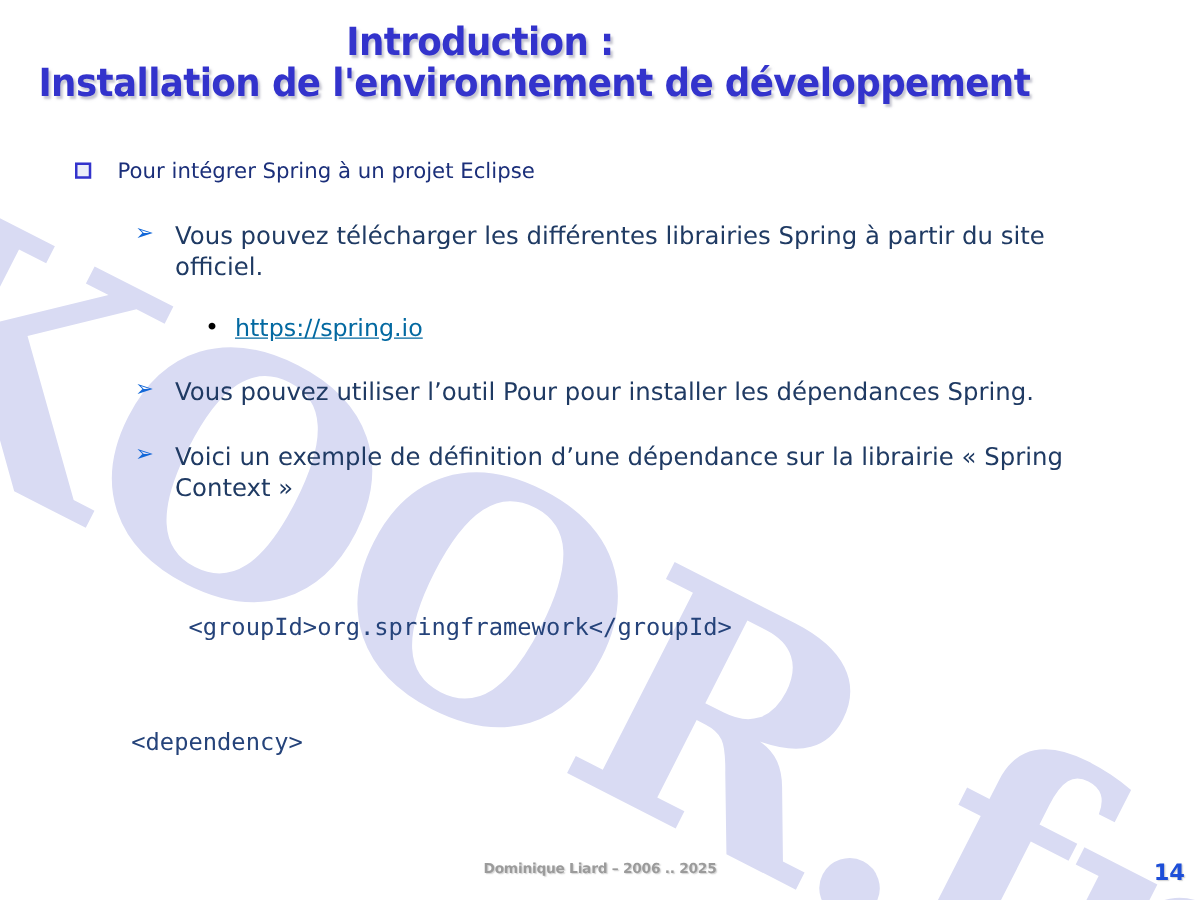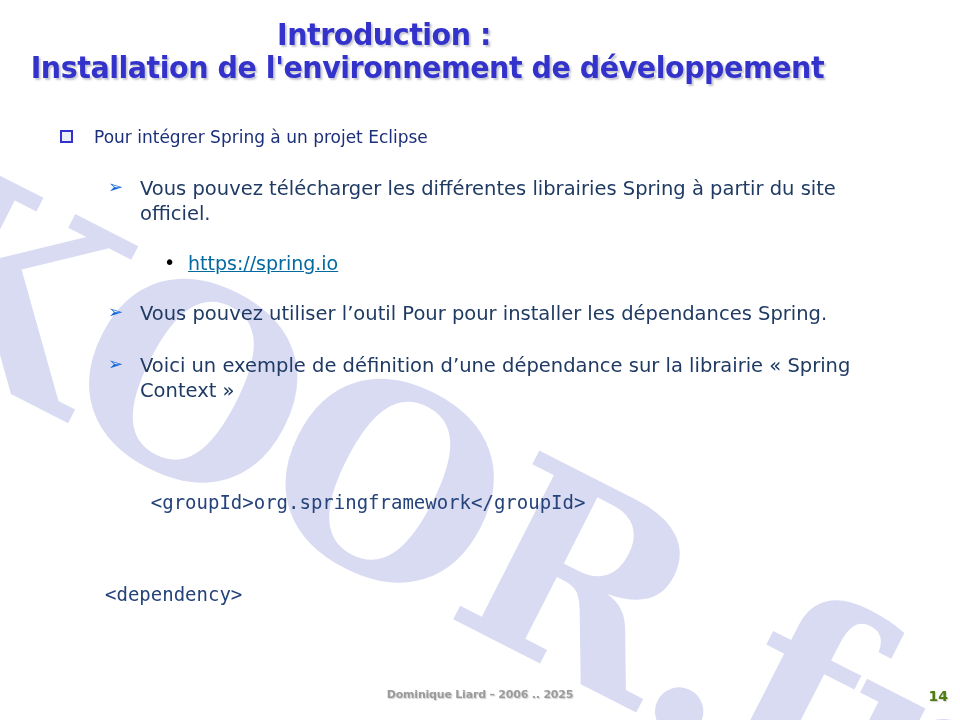--- a/index.html
+++ b/index.html
@@ -172,22 +172,22 @@
     color: #9b9b9b;
     text-shadow: 1px 1px 1px rgba(190,190,190,0.7);
     letter-spacing: -0.2px;
   }
   .footer-page {
     position: absolute;
     right: 12px;
     top: 0;
     font-family: "DejaVu Sans", sans-serif;
     font-weight: bold;
-    font-size: 14px;
-    color: #4d7c0f;
+    font-size: 18px;
+    color: #1d4ed8;
     text-shadow: 1px 1px 1px rgba(190,190,190,0.7);
   }
 </style>
 </head>
 <body>
 
 <div class="slide">
 
   <div class="watermark">KOOR.fr</div>
 

